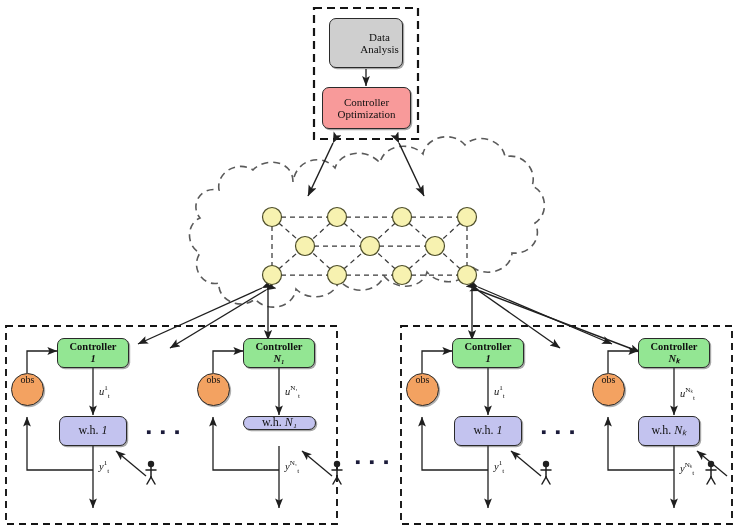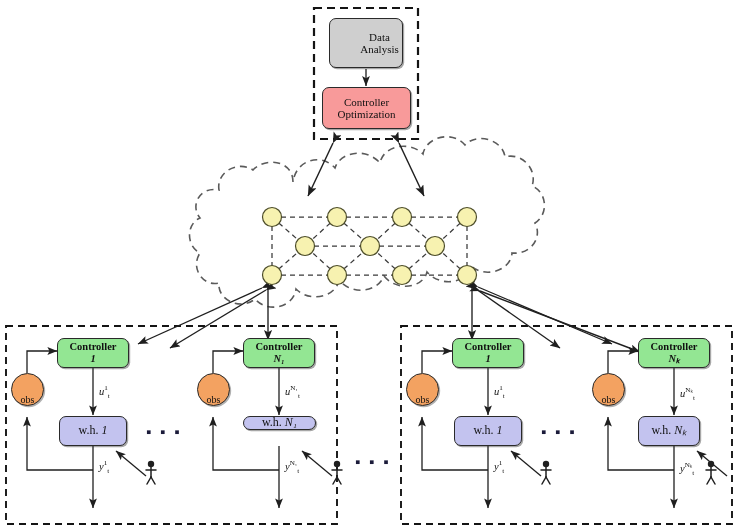--- a/index.html
+++ b/index.html
@@ -21,21 +21,21 @@
   }
   .box-gray{background:#cfcfcf;}
   .box-red{background:#f79б9б;}
   .box-red{background:#f89a9a;}
   .box-green{background:#93e693;font-weight:bold;}
   .box-purple{background:#c3c3ef;}
 
   .circ{
     border:1.3px solid #2a2a2a;border-radius:50%;
     background:#f3a261;
-    display:flex;align-items:flex-end;justify-content:center;
+    display:flex;align-items:flex-start;justify-content:center;
     box-shadow:1.2px 1.2px 0 rgba(60,60,60,.4);
   }
 
   .lbl{position:absolute;z-index:3;white-space:nowrap;}
 
   .dots{position:absolute;z-index:3;letter-spacing:2.5px;font-size:15px;
         color:#1b1b3a;font-weight:700;line-height:1;}
 
   .t-dataanalysis{font-size:11px;}
   .t-stoch{font-size:11px;}

